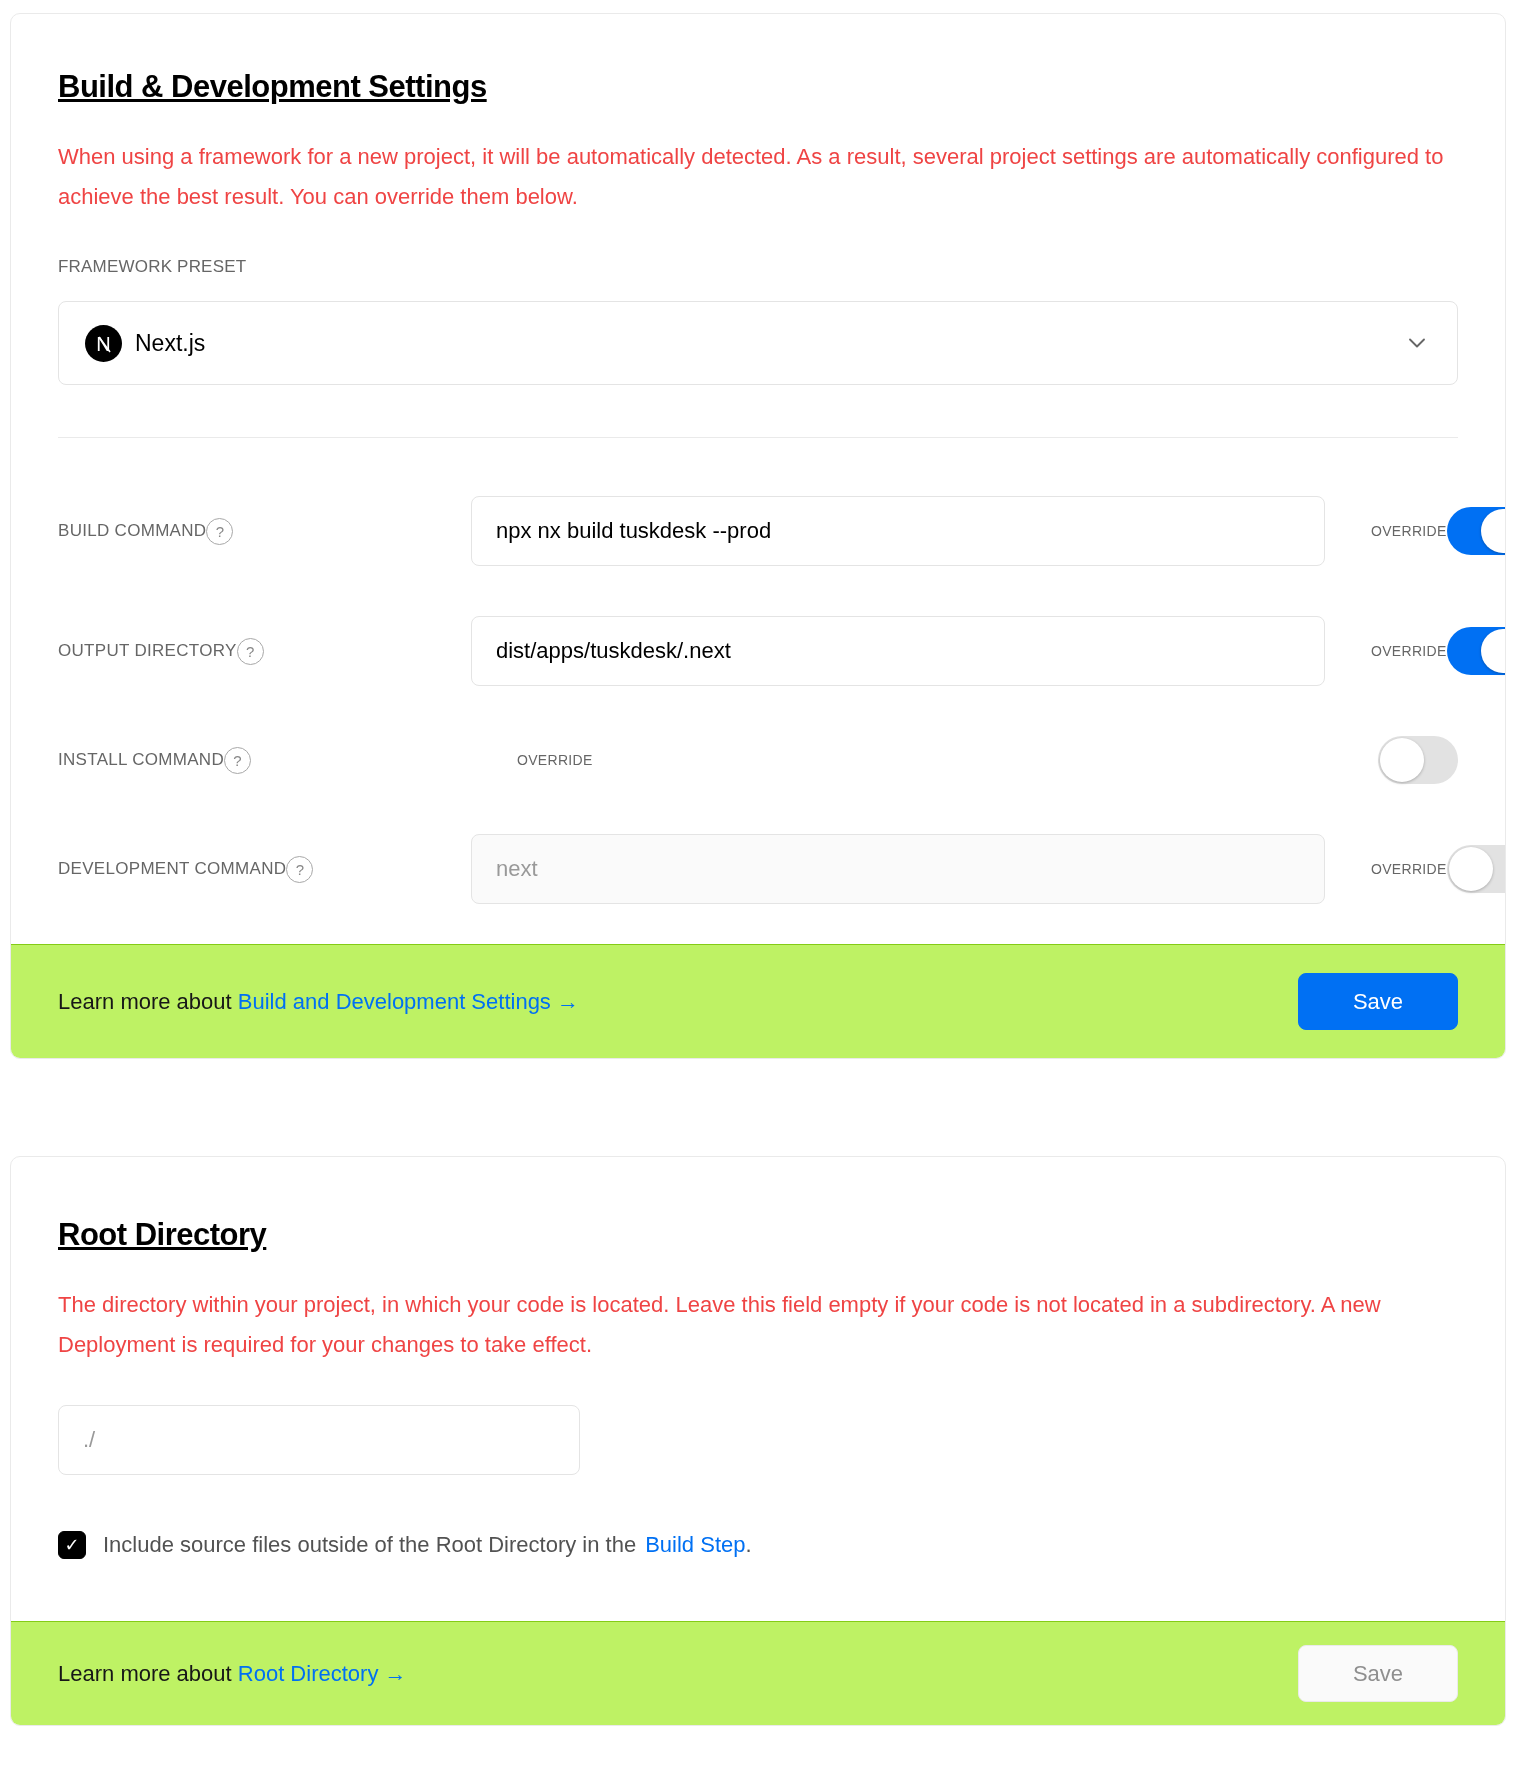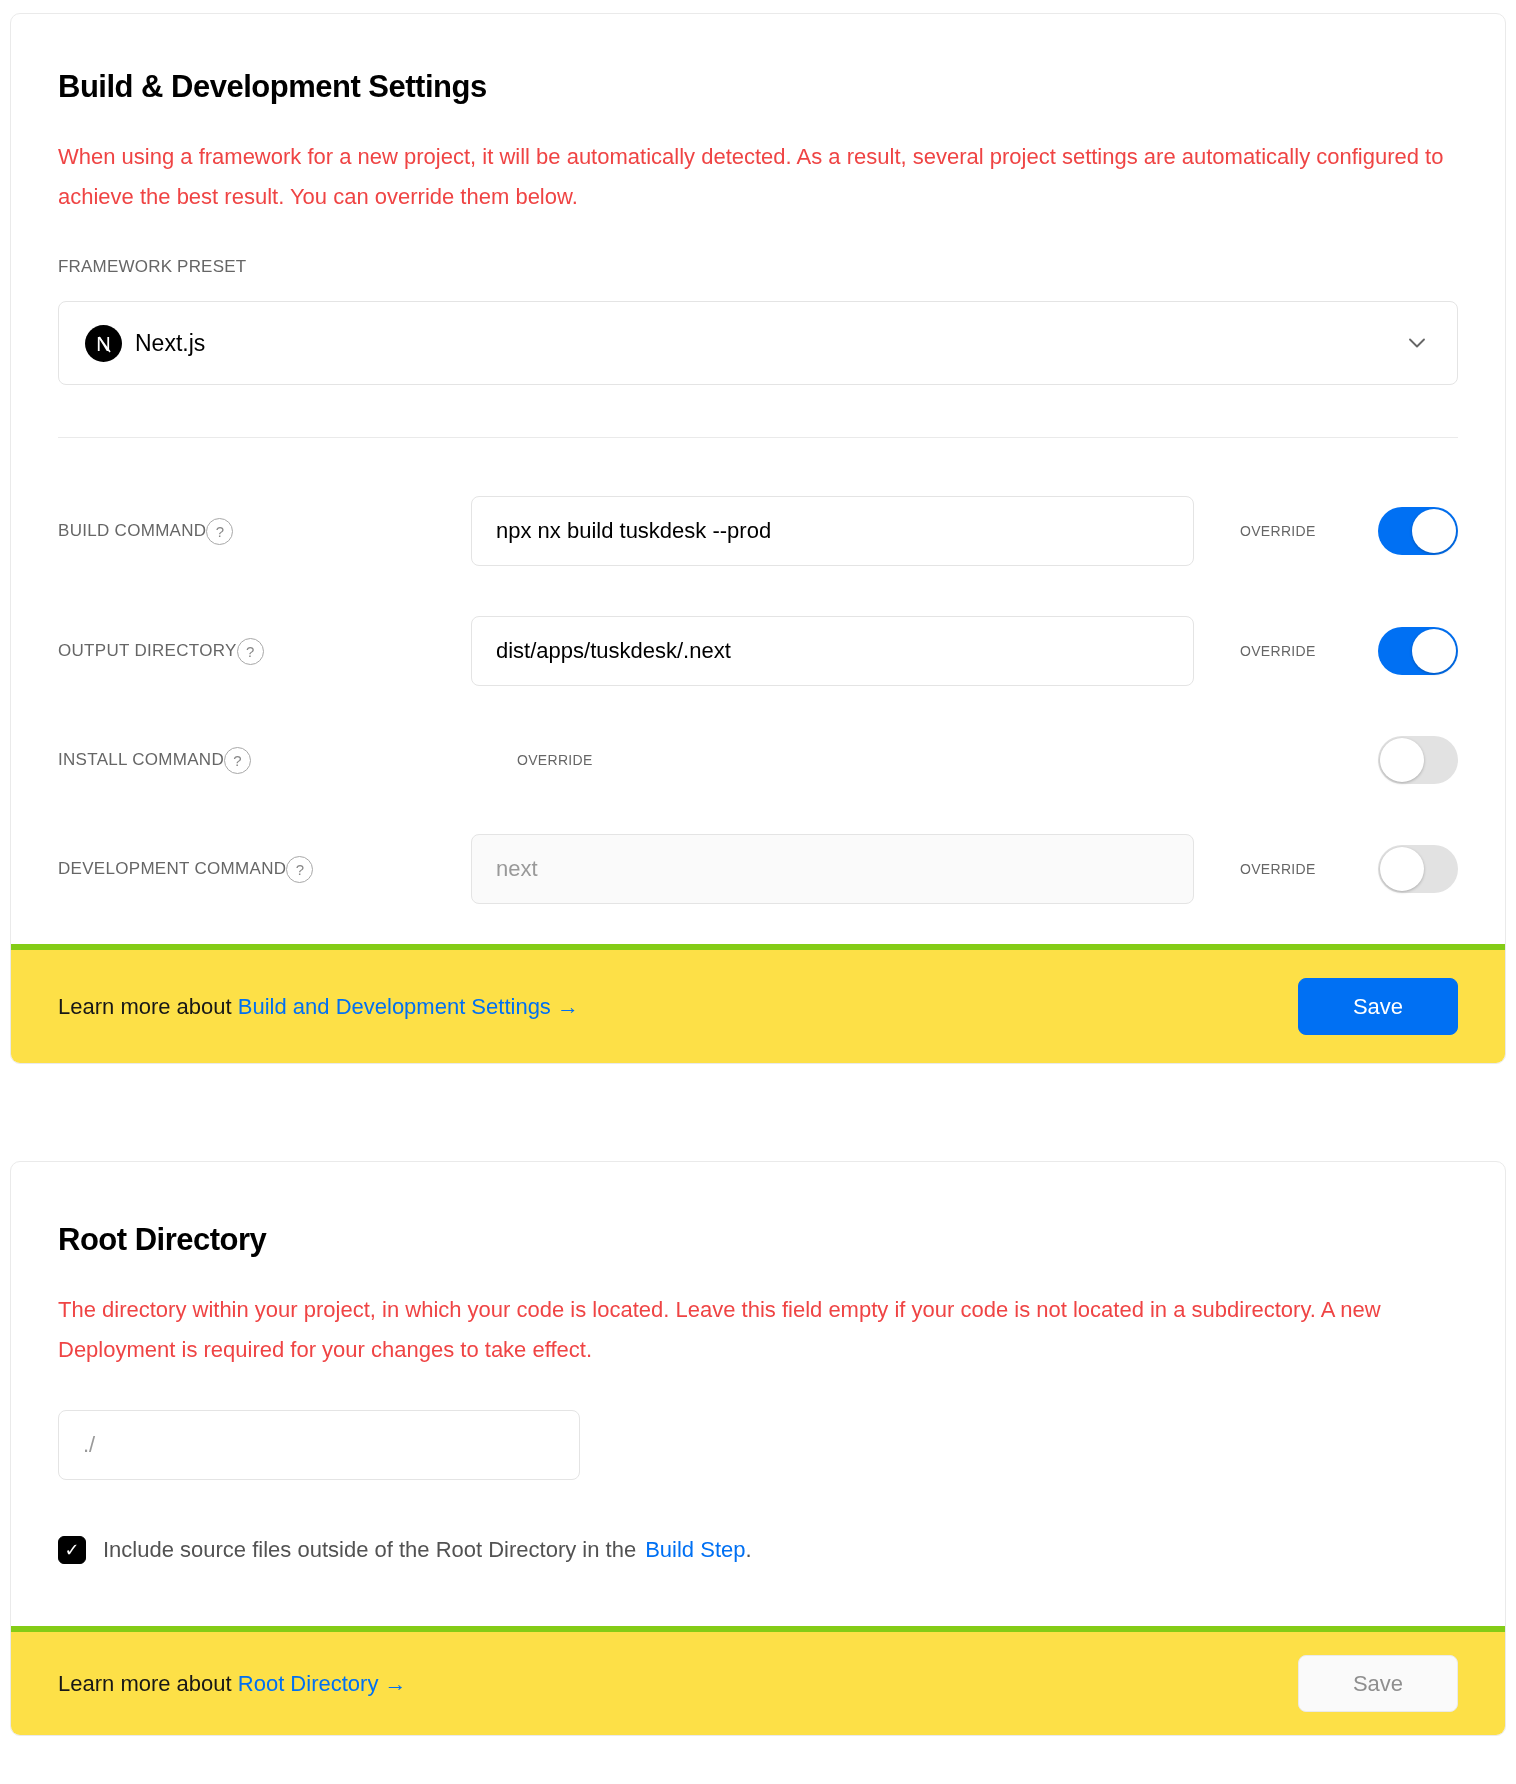--- a/index.html
+++ b/index.html
@@ -21,20 +21,21 @@
   .card-2 { margin-top: 97px; margin-bottom: 16px; }
   .card-body { padding: 55px 47px 40px 47px; }
   .card-2 .card-body { padding: 60px 47px 62px 47px; }
 
   .card-title {
     font-size: 31px;
     font-weight: 700;
     letter-spacing: -0.5px;
     color: #000;
     margin-bottom: 32px;
+    text-decoration: underline;
   }
   .card-desc {
     font-size: 22px;
     line-height: 40px;
     color: #ef4444;
     margin-bottom: 40px;
     max-width: 1408px;
   }
 
   .preset-label {
@@ -84,21 +85,21 @@
     border-radius: 50%;
     color: #888;
     font-size: 15px;
     display: flex;
     align-items: center;
     justify-content: center;
     cursor: default;
     flex: none;
   }
   .row-input {
-    width: 723px;
+    width: 854px;
     height: 70px;
     flex: none;
     border: 1px solid #e4e4e4;
     border-radius: 8px;
     padding: 0 24px;
     font-size: 22px;
     font-family: "Liberation Sans", "DejaVu Sans", sans-serif;
     color: #000;
     background: #fff;
     outline: none;
@@ -126,22 +127,22 @@
     top: 2px; left: 2px;
     width: 44px; height: 44px;
     border-radius: 50%;
     background: #fff;
     box-shadow: 0 1px 3px rgba(0,0,0,.25);
   }
   .toggle.on { background: #0070f3; }
   .toggle.on .knob { left: auto; right: 2px; }
 
   .card-footer {
-    background: #fde047;
-    border-top: 6px solid #84cc16;
+    background: #bef264;
+    border-top: 1px solid #84cc16;
     padding: 28px 47px;
     display: flex;
     align-items: center;
   }
   .card-2 .card-footer { padding: 23px 47px; }
   .footer-text { font-size: 22px; color: #171717; }
   .footer-link { color: #0070f3; text-decoration: none; cursor: pointer; }
   .footer-link .arrow { margin-left: 6px; }
   .save-btn {
     margin-left: auto;

